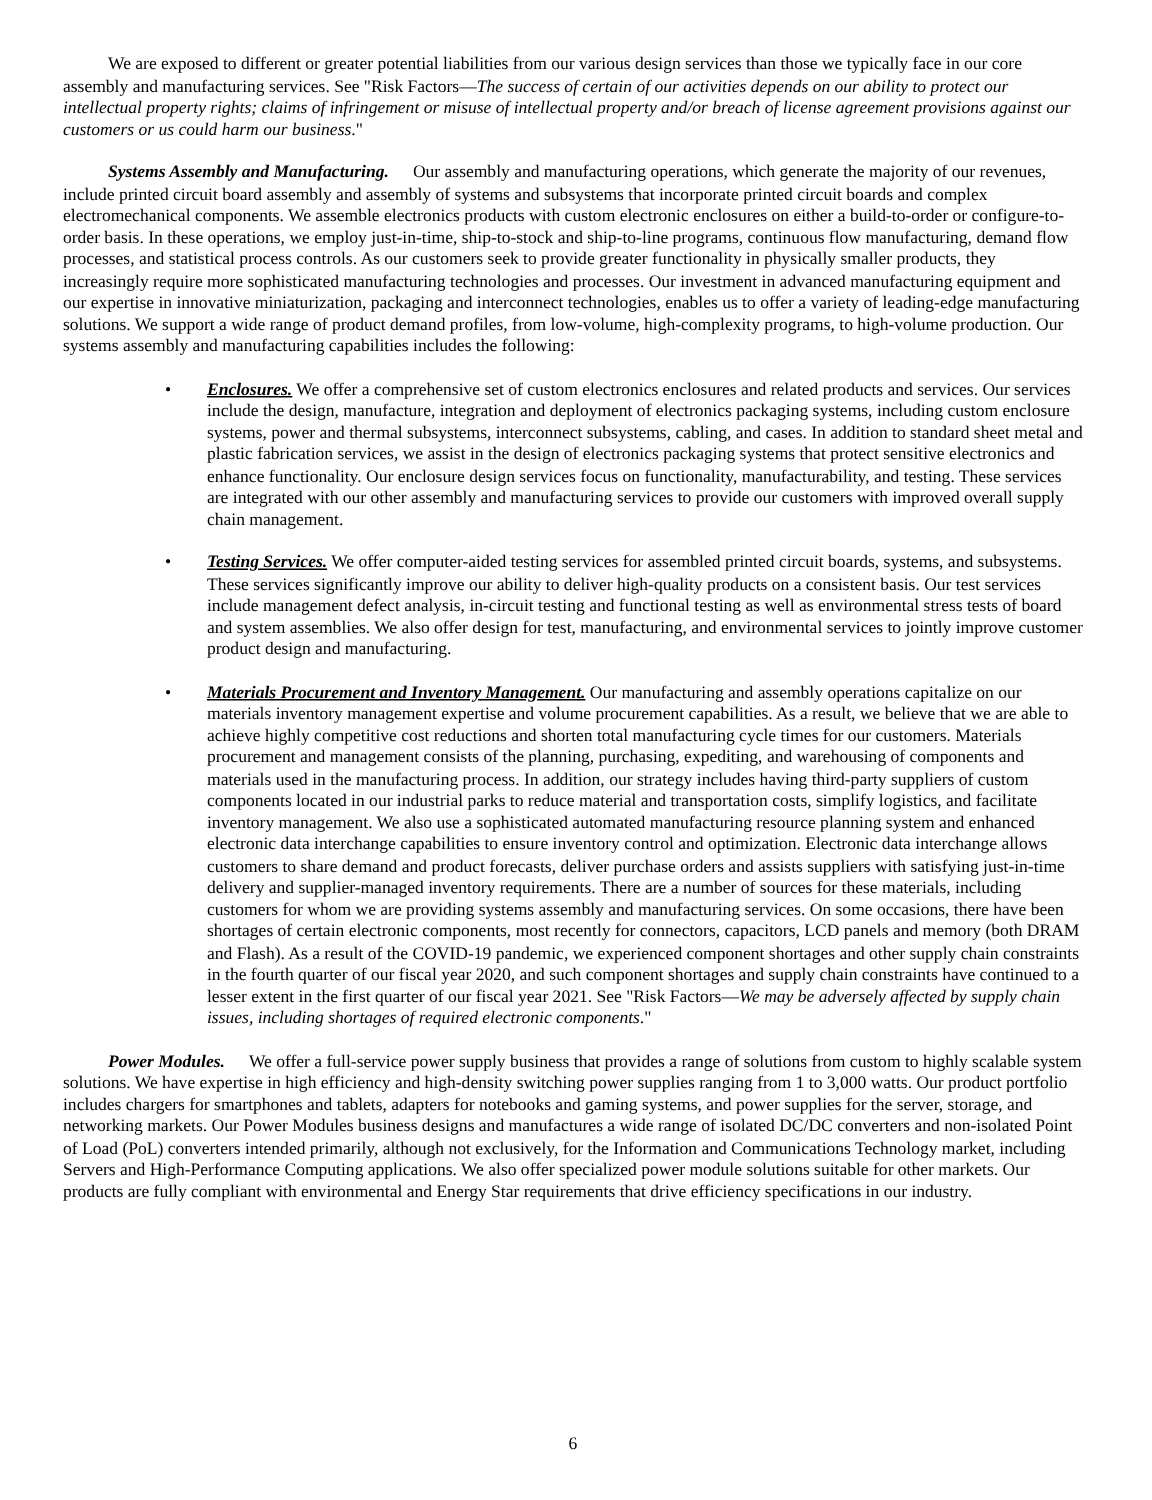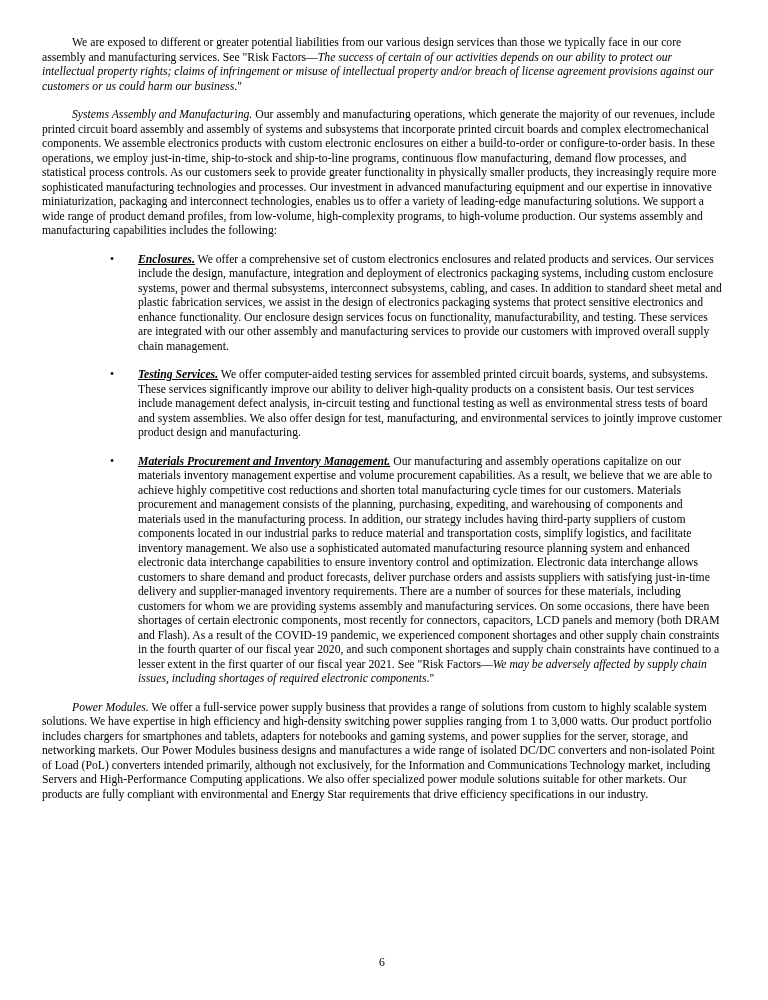--- a/index.html
+++ b/index.html
@@ -22,21 +22,22 @@
     overflow: hidden;
   }
   .para {
     margin: 0 0 14px 0;
     text-indent: 30px;
   }
   .it {
     font-style: italic;
   }
   .lead {
-    margin-right: 3px;
+    margin-right: 16px;
+    font-weight: bold;
   }
   .bullets {
     margin: 6px 0 0 0;
   }
   .bullet {
     display: flex;
     margin: 0 0 14px 0;
   }
   .marker {
     flex: none;

